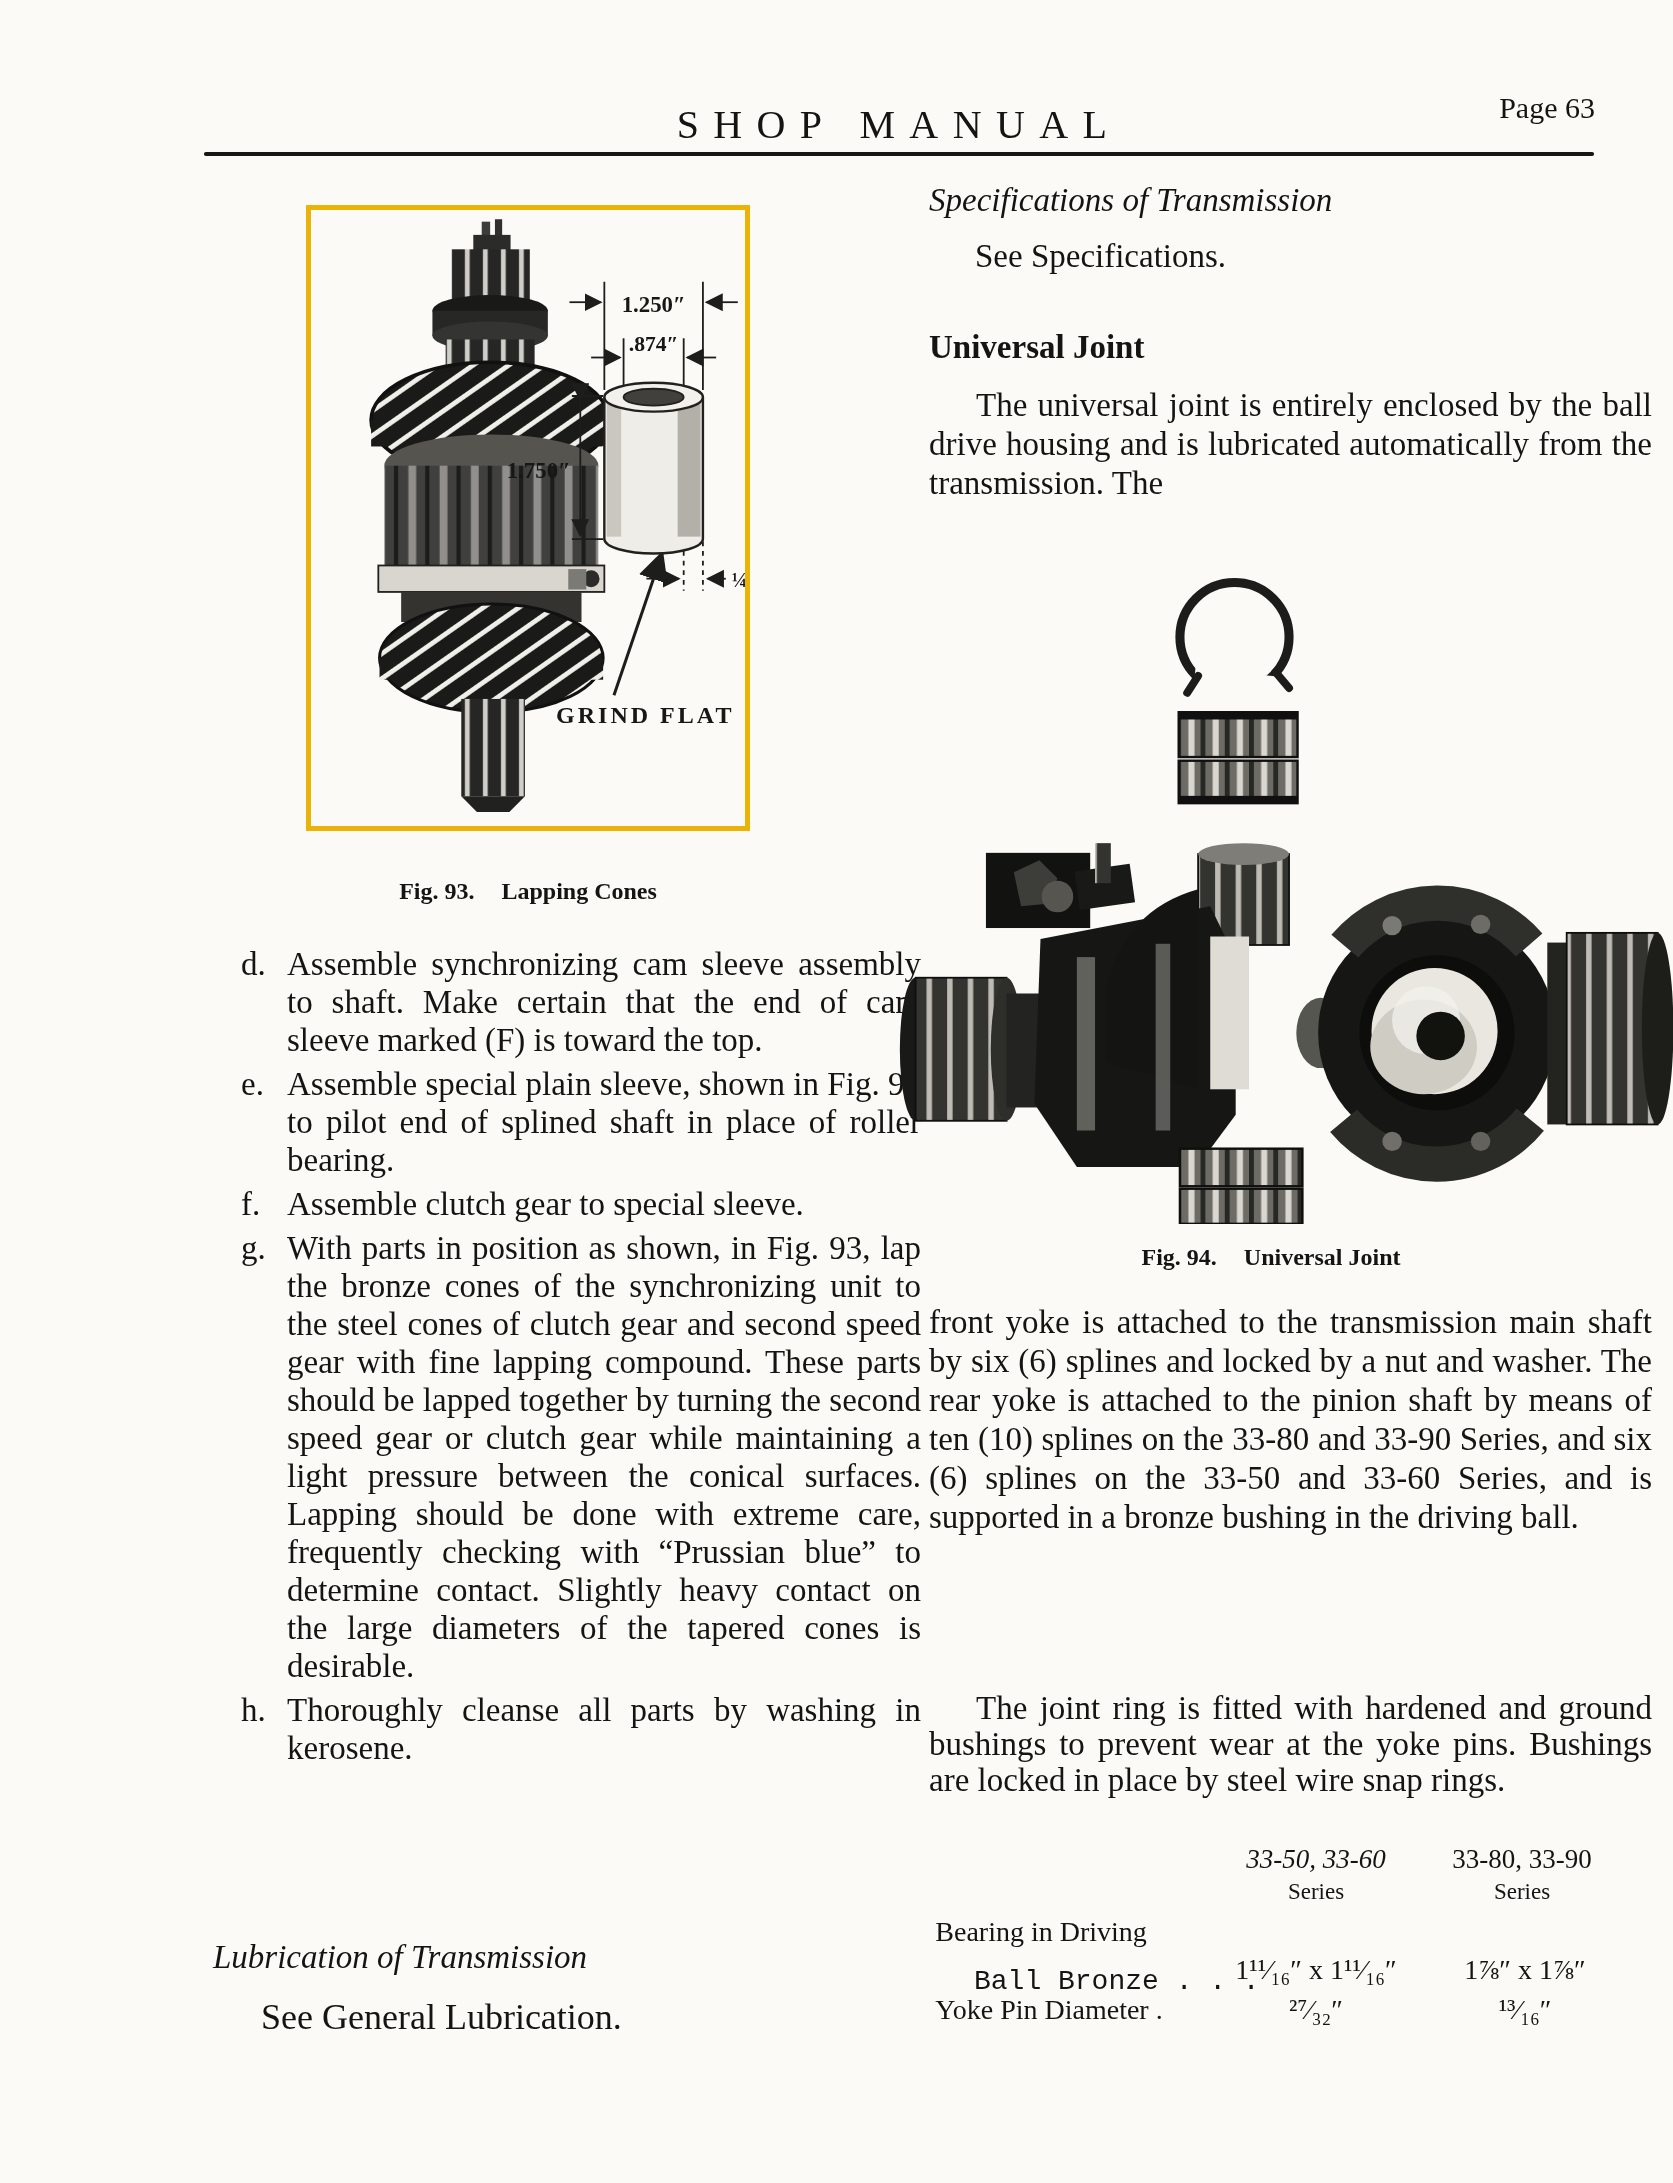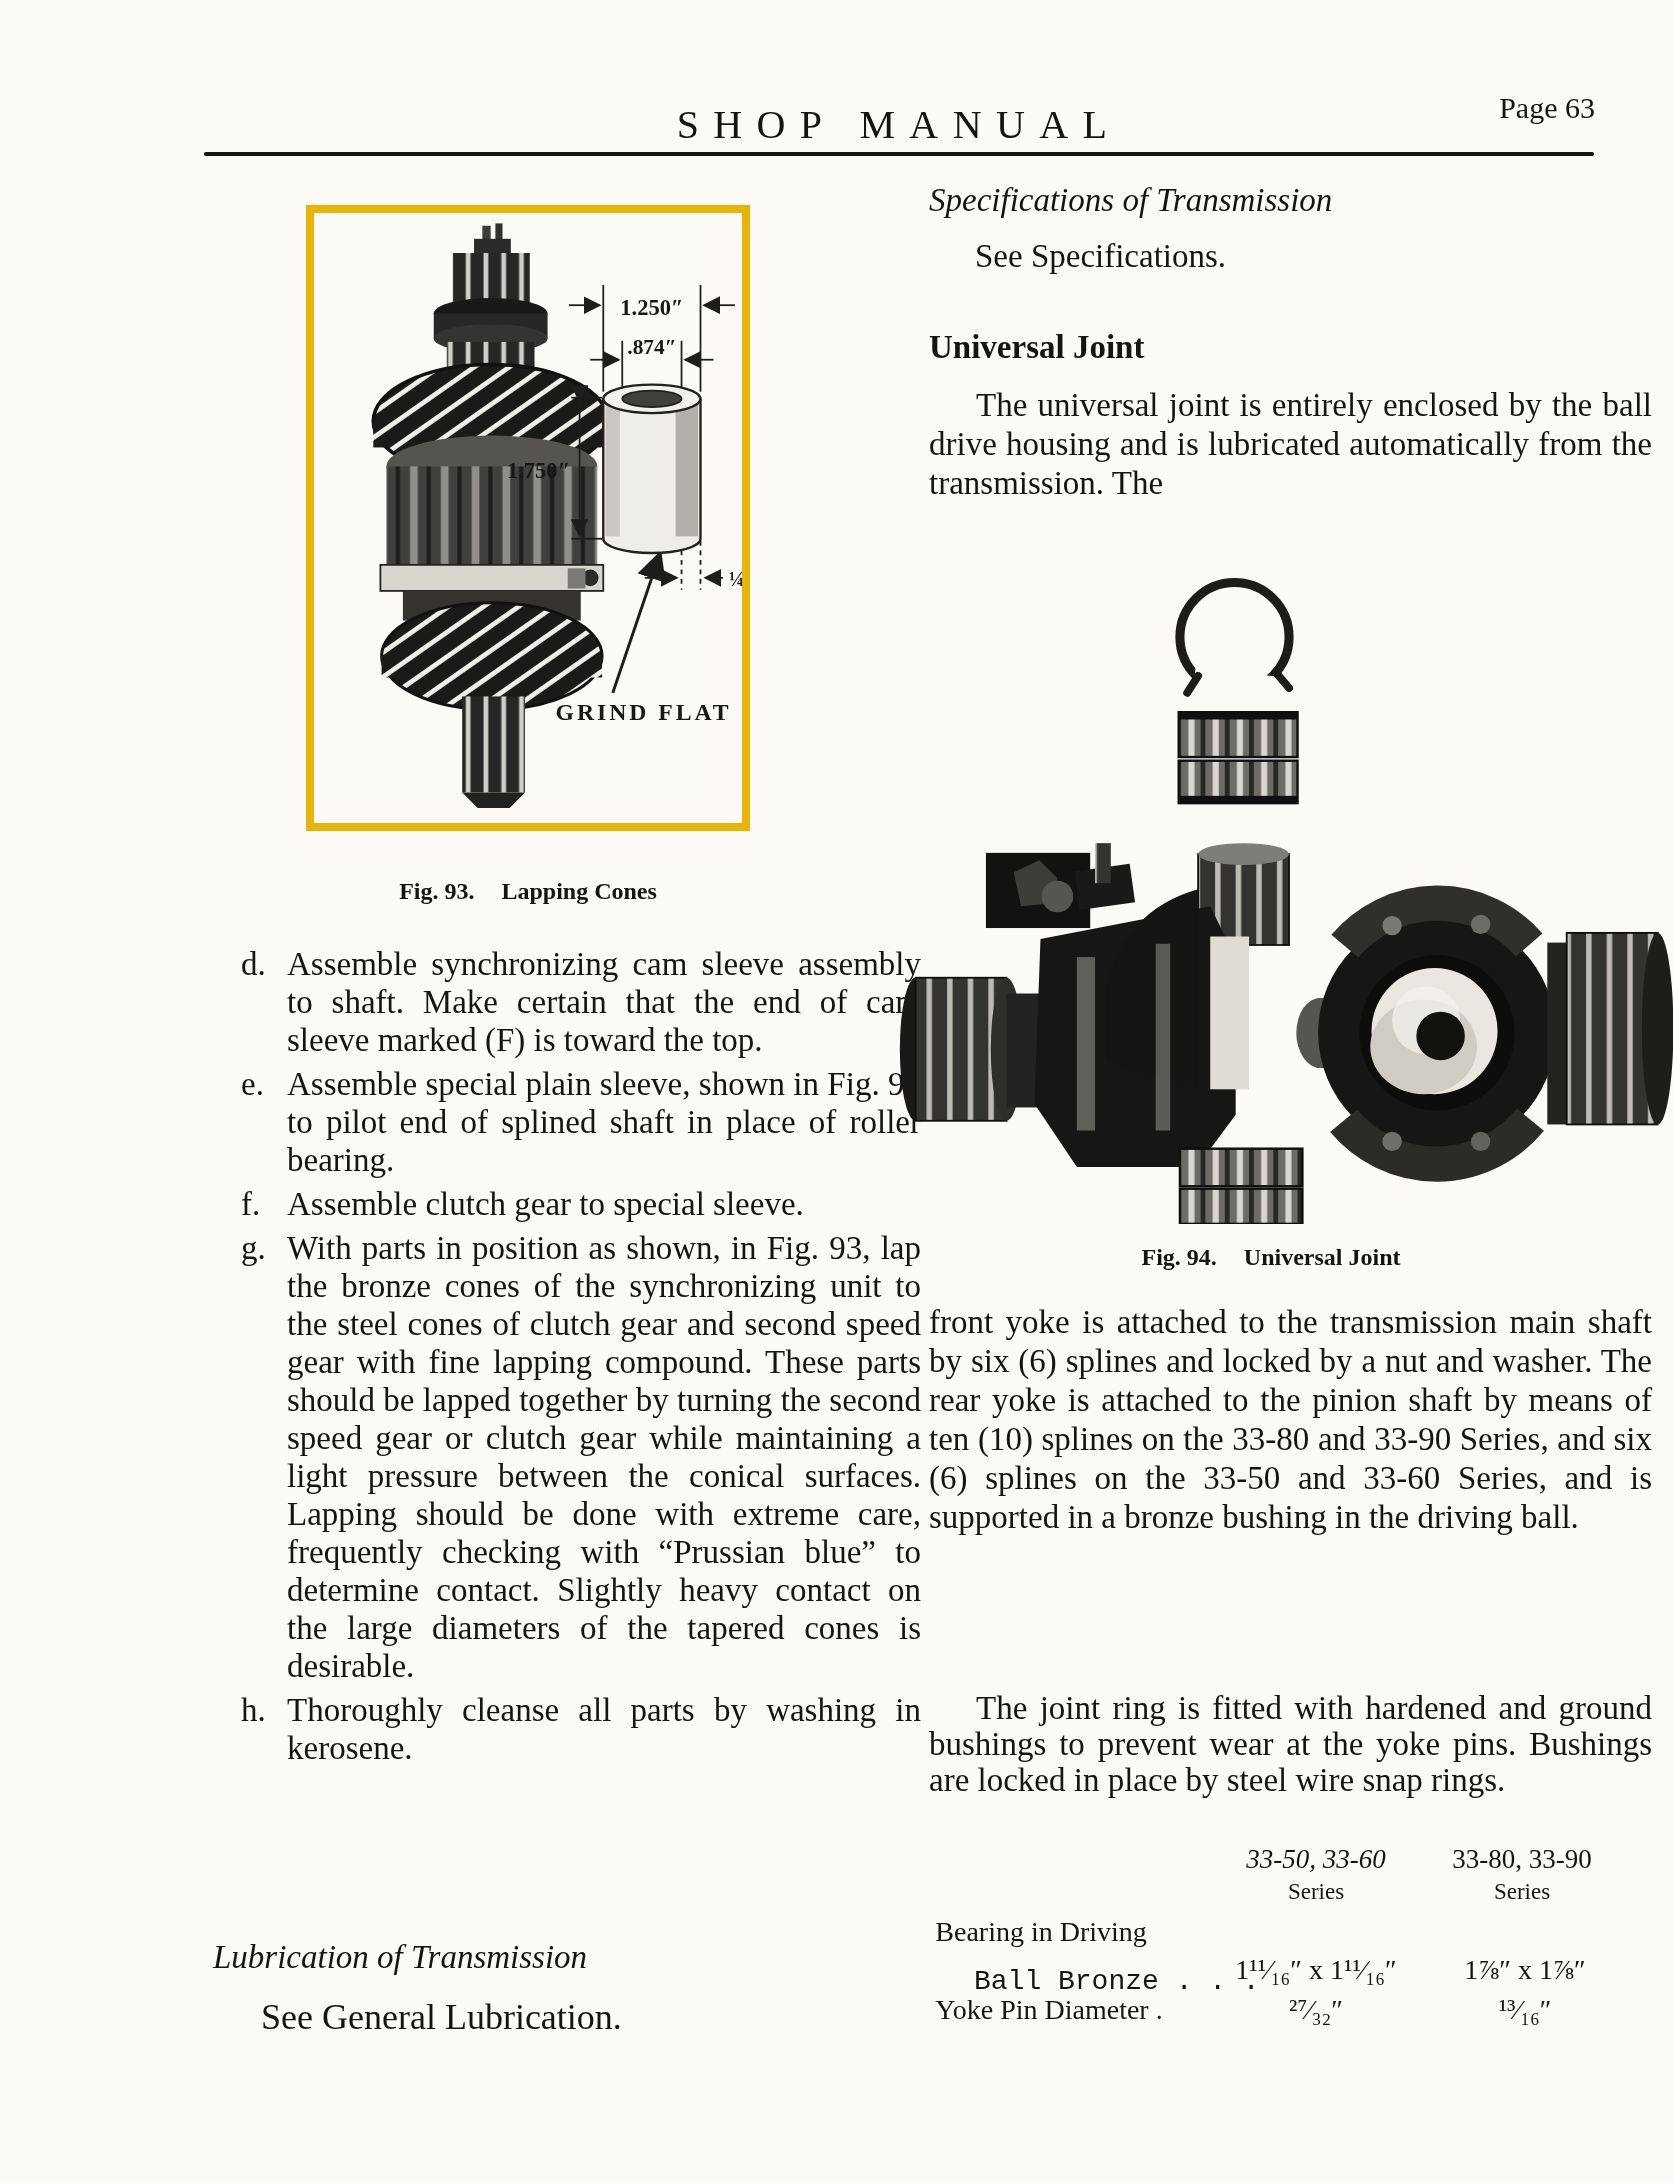--- a/index.html
+++ b/index.html
@@ -10,21 +10,21 @@
   }
   .abs{position:absolute;}
   
   .masthead{left:206px; top:101px; width:1386px; text-align:center;
     font-size:40px; letter-spacing:0.36em; font-weight:400; white-space:nowrap;}
   .pagenum{top:91px; left:1443px; width:152px; text-align:right;
     font-size:30px; white-space:nowrap;}
   .rule{top:152px; left:204px; width:1390px; height:4.2px; background:#171717; border-radius:1.8px;}
   
   .fig93{top:205px; left:306px; width:444px; height:626px;
-    border:8px solid #eab308; background:#fbfaf6; box-sizing:border-box;}
+    border:5px solid #eab308; background:#fbfaf6; box-sizing:border-box;}
   .fig93 svg{display:block; width:100%; height:100%;}
   .figcap{font-weight:700; font-size:24px; white-space:nowrap; text-align:center;}
   .cap93{top:878px; left:306px; width:444px;}
   .cap94{top:1244px; left:895px; width:752px;}
   .figcap .cap-label{margin-right:27px;}
   .steps{top:945px; left:241px; width:680px; font-size:33px; line-height:38px; text-align:justify;}
   .step{display:flex; margin-bottom:6px;}
   .step-letter{flex:0 0 46px; text-align:left;}
   .step-text{flex:1 1 auto; text-align:justify;}
   .lube-head{top:1939px; left:213px; font-style:italic; font-size:33px; white-space:nowrap;}

